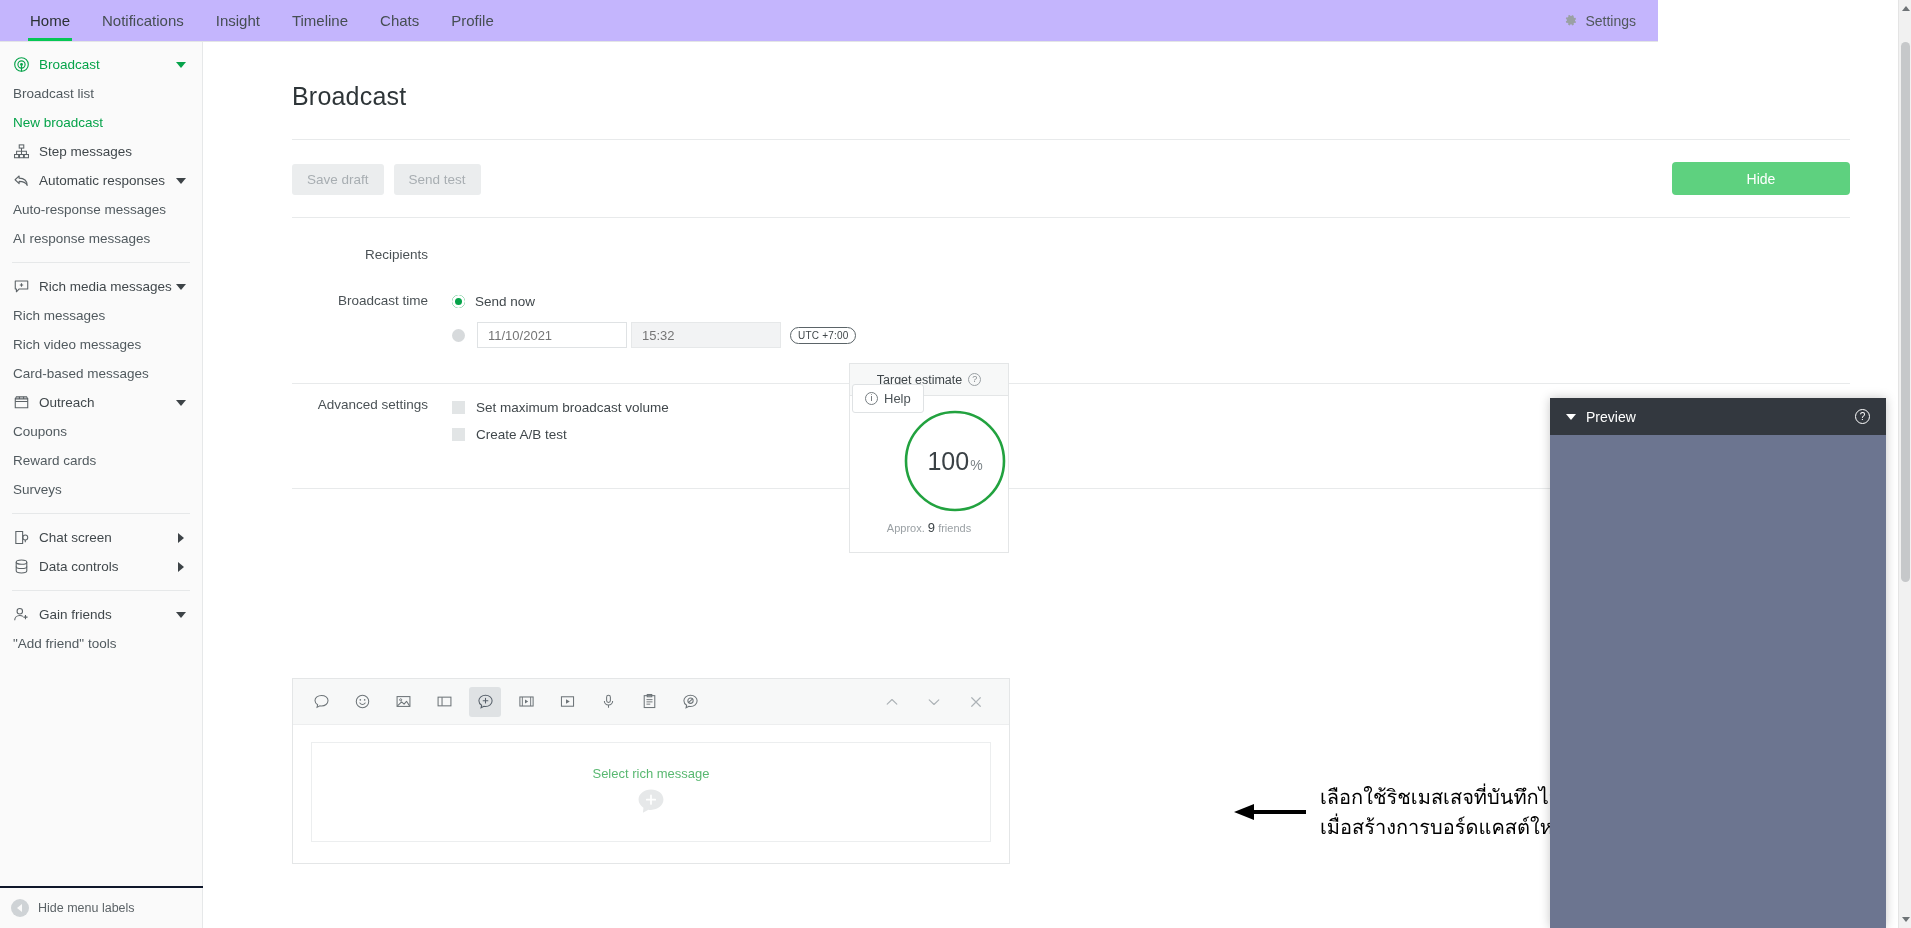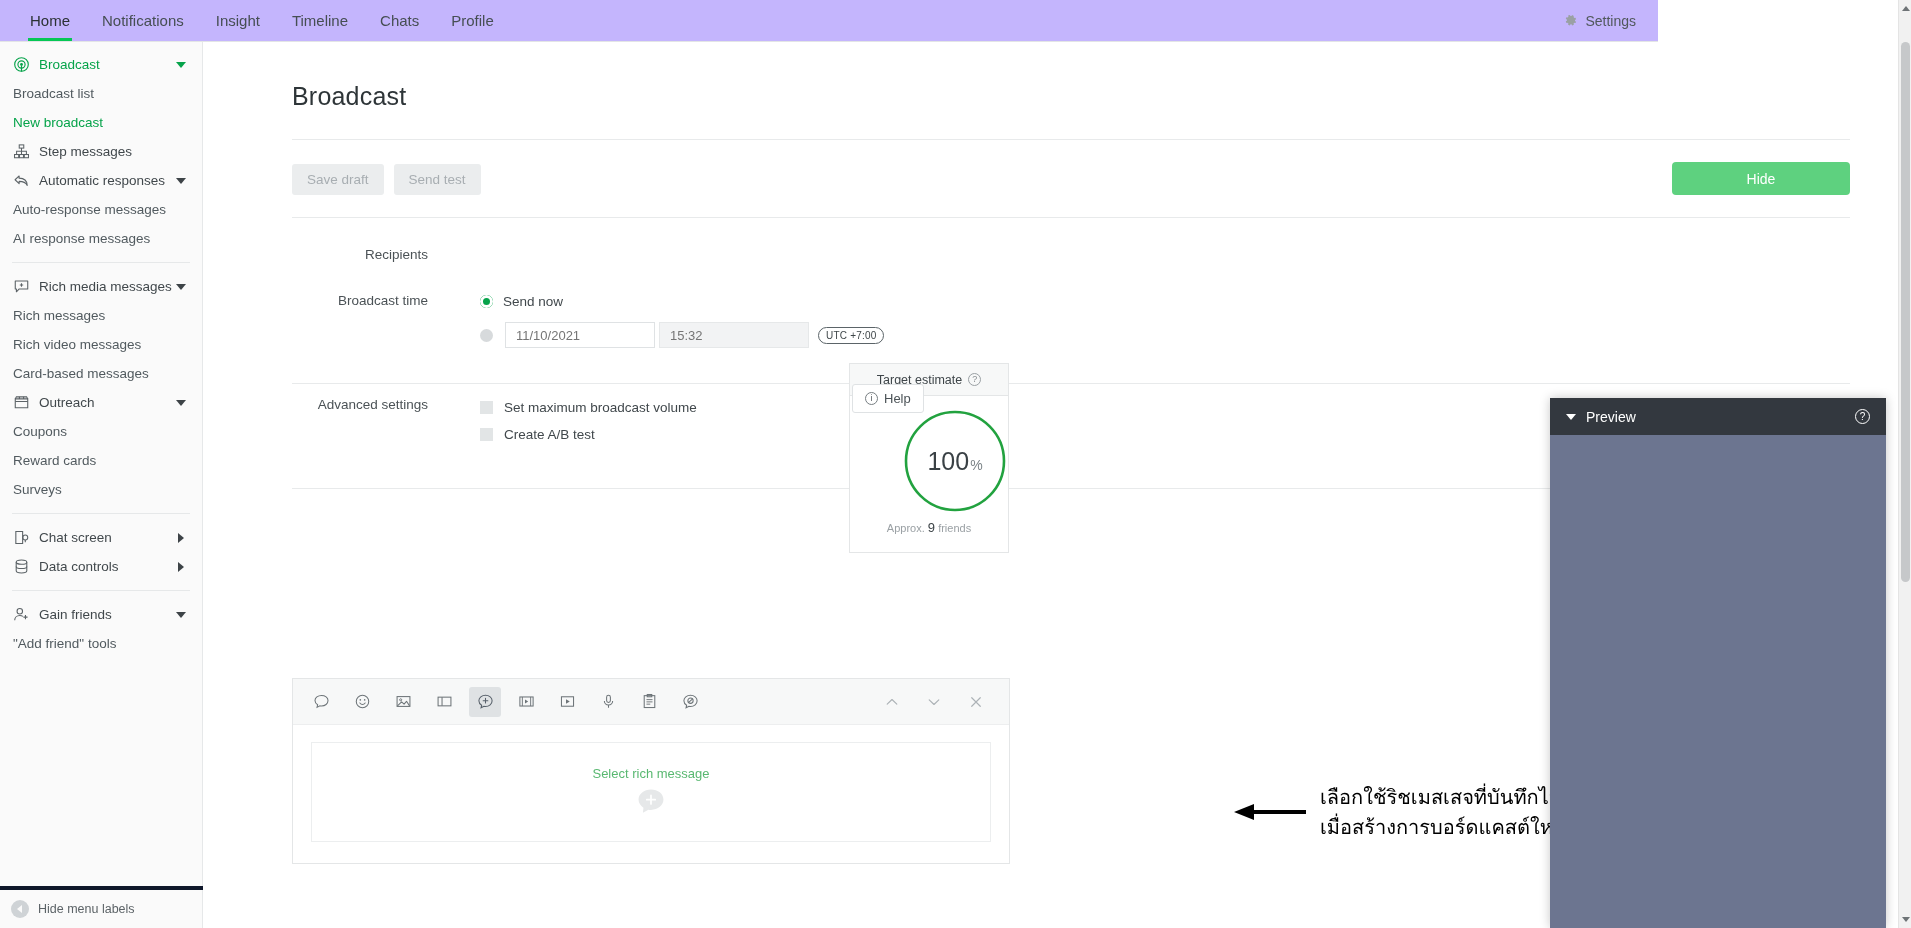--- a/index.html
+++ b/index.html
@@ -59,21 +59,21 @@
     border-right: 5px solid transparent; border-top: 6px solid #3d4347;
   }
   .caret.green { border-top-color: #06a34a; }
   .caret.right {
     border-left: 6px solid #3d4347; border-right: 0;
     border-top: 5px solid transparent; border-bottom: 5px solid transparent;
     margin-top: -5px; right: 18px;
   }
   .sidebar-foot {
     position: absolute; left: 0; bottom: 0; width: 203px; height: 42px;
-    border-top: 4px solid #0f172a; display: flex; align-items: center;
+    border-top: 2px solid #0f172a; display: flex; align-items: center;
     padding-left: 11px; gap: 9px; cursor: pointer;
   }
   .collapse-circle {
     width: 18px; height: 18px; border-radius: 50%; background: #cfd3d6;
     display: flex; align-items: center; justify-content: center;
   }
   .collapse-circle::before {
     content: ""; width: 0; height: 0; border-right: 5px solid #fafafa;
     border-top: 4px solid transparent; border-bottom: 4px solid transparent;
     margin-right: 2px;
@@ -99,21 +99,21 @@
   }
   .btn-send {
     margin-left: auto; background: #5ed17f; color: #fff; border: 0;
     border-radius: 4px; width: 178px; height: 33px; font-size: 14px;
     cursor: pointer; font-family: inherit;
   }
 
   .sec-rule { margin: 22px 48px 0 88px; height: 1px; background: #e8eaeb; }
 
   .form-area { position: relative; padding: 26px 0 0 88px; }
-  .field-row { display: flex; align-items: flex-start; margin-bottom: 4px; gap: 28px; }
+  .field-row { display: flex; align-items: flex-start; margin-bottom: 4px; }
   .field-label {
     width: 160px; text-align: right; padding-right: 24px; font-size: 13.5px;
     color: #4b5256; line-height: 22px;
   }
   .field-body { flex: 1; }
   .radio-line { display: flex; align-items: center; height: 22px; margin-bottom: 5px; }
   .radio {
     width: 13px; height: 13px; border-radius: 50%; margin-right: 10px;
     background: #d7dadc; flex: 0 0 13px;
   }

